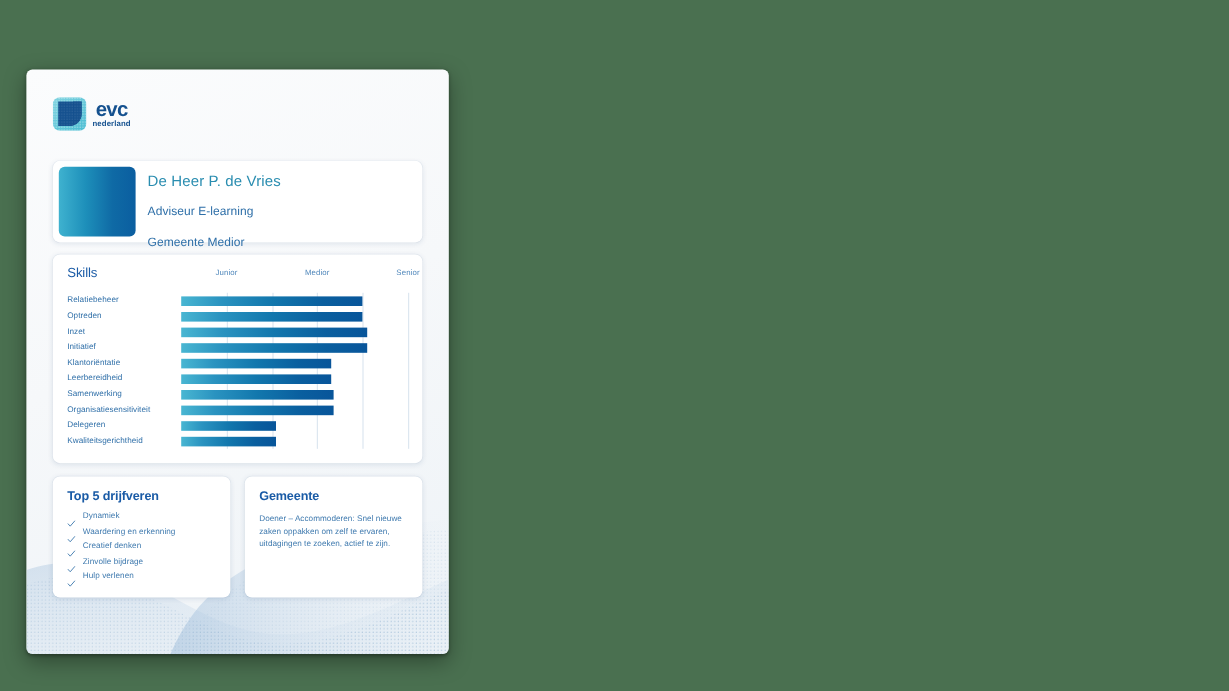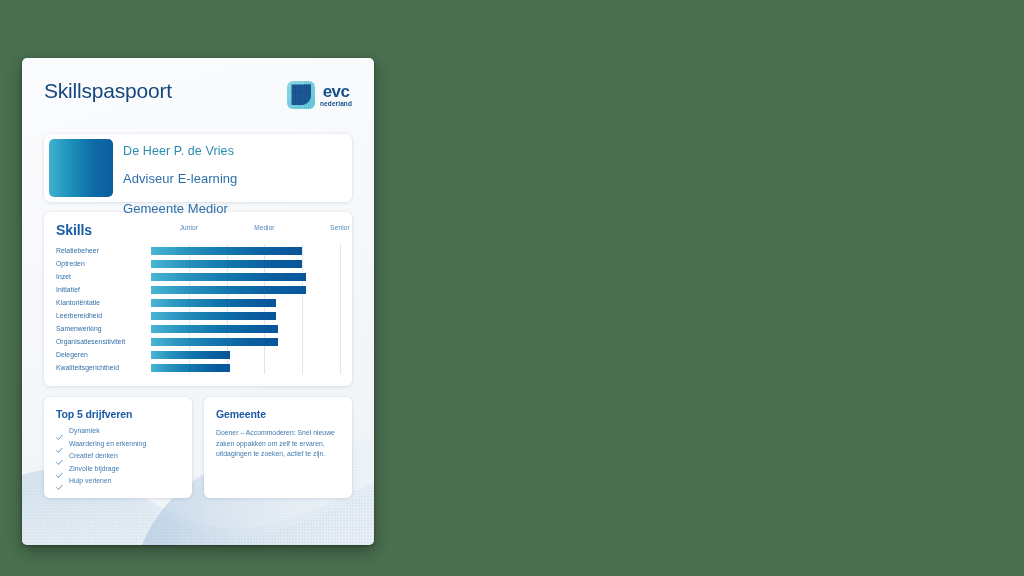--- a/index.html
+++ b/index.html
@@ -44,26 +44,26 @@
     border-radius: 6px;
     box-shadow: 0 1px 4px rgba(20,60,110,.10), 0 0 0 .5px rgba(20,60,110,.05);
   }
   .person { display: flex; align-items: stretch; height: 68px; margin-top: 10px; padding: 5px; }
   .avatar {
     width: 64px; border-radius: 5px; flex: 0 0 64px;
     background: linear-gradient(90deg,#3fb2cf 0%, #1d8fba 35%, #0f6aa5 70%, #0b5ea0 100%);
   }
   .person-txt { padding: 5px 0 0 10px; display: flex; flex-direction: column; gap: 12px; }
   .person-name { font-size: 12.5px; color: #2a8db0; font-weight: 400; letter-spacing: .1px; }
-  .person-role, .person-org { font-size: 13px; color: #2e6fa8; letter-spacing: .05px; line-height: 1.35; }
+  .person-role, .person-org { font-size: 10px; color: #2e6fa8; letter-spacing: .05px; line-height: 1.35; }
 
   
   .skills-card { margin-top: 10px; padding: 10px 12px 12px 12px; }
   .skills-head { display: flex; align-items: baseline; position: relative; height: 18px; }
-  .skills-title { font-size: 14px; font-weight: 700; color: #1a5ba6; letter-spacing: -.1px; }
+  .skills-title { font-size: 11px; font-weight: 400; color: #1a5ba6; letter-spacing: -.1px; }
   .axis-labels { position: absolute; left: 0; right: 0; top: 2px; height: 12px; }
   .axis-label {
     position: absolute; font-size: 6.5px; color: #4f87bb;
     transform: translateX(-50%); white-space: nowrap; letter-spacing: .1px;
   }
   .chart { position: relative; margin-top: 4px; }
   .grid { position: absolute; inset: 0; pointer-events: none; }
   .gridline { position: absolute; top: 0; bottom: 0; width: 1px; background: #dde7f0; }
   .rows { position: relative; z-index: 2; }
   .row { display: flex; align-items: center; height: 13px; }
@@ -110,21 +110,20 @@
       </defs>
       <path d="M0,120 C70,96 120,150 176,168 C240,188 300,150 352,128 L352,190 L0,190 Z" fill="url(#wg1)"></path>
       <path d="M120,190 C150,120 210,92 352,78 L352,190 Z" fill="url(#wg2)"></path>
       <path d="M0,132 C70,108 118,158 176,176 C240,196 300,158 352,136 L352,190 L0,190 Z" fill="url(#dots)" opacity=".85"></path>
       <path d="M128,190 C158,126 214,100 352,86 L352,190 Z" fill="url(#dots)" opacity=".5"></path>
     </svg>
 
     <div class="doc-inner">
 
       <div class="doc-head">
-        <div class="doc-title">Skillspaspoort</div>
 
         <div class="logo">
           <div class="logo-mark">
             <svg viewBox="0 0 28 28" width="28" height="28">
               <defs>
                 <linearGradient id="lgbase" x1="0" y1="0" x2="1" y2="1">
                   <stop offset="0%" stop-color="#7fd3e0"></stop>
                   <stop offset="100%" stop-color="#49bcd2"></stop>
                 </linearGradient>
                 <pattern id="lgdots" width="2.2" height="2.2" patternUnits="userSpaceOnUse">

